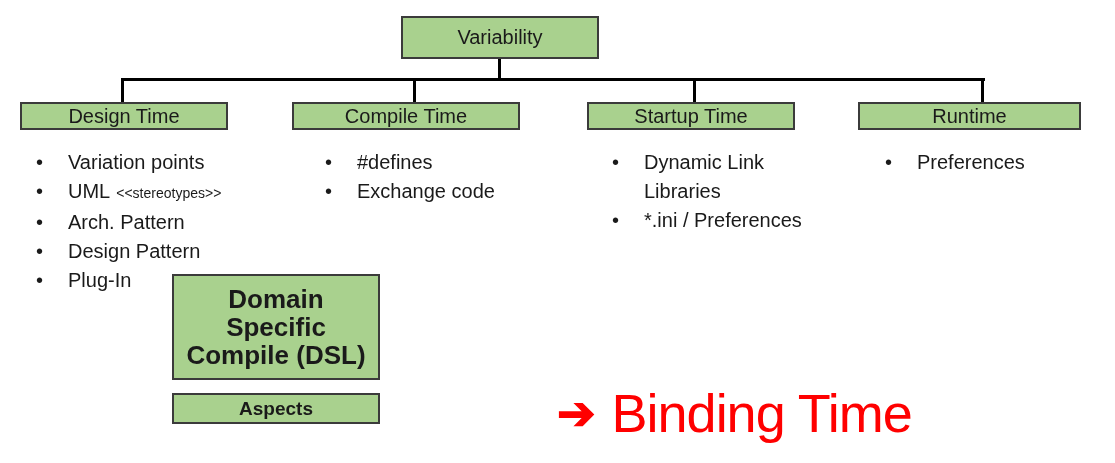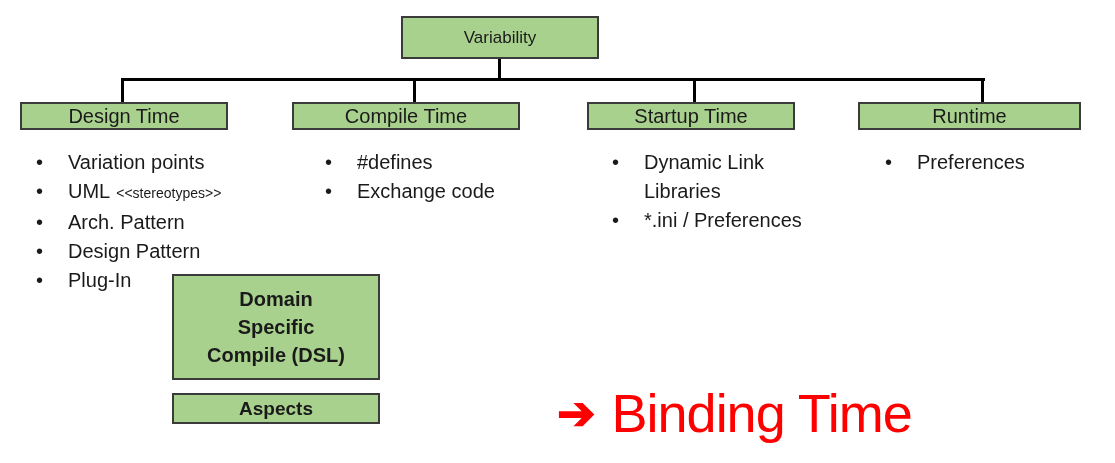--- a/index.html
+++ b/index.html
@@ -13,28 +13,28 @@
   }
   
   .gbox{
     position:absolute;
     background:#A9D18E;
     border:2px solid #3B3B3B;
     box-sizing:border-box;
     display:flex;align-items:center;justify-content:center;
     text-align:center;
   }
-  .root-box{left:401px;top:16px;width:198px;height:43px;font-size:17px;}
+  .root-box{left:401px;top:16px;width:198px;height:43px;font-size:20px;}
   .hdr{font-weight:normal;font-size:20px;height:28px;top:102px;}
   .hdr-design {left:20px;  width:208px;}
   .hdr-compile{left:292px; width:228px;}
   .hdr-startup{left:587px; width:208px;}
   .hdr-runtime{left:858px; width:223px;}
   .dsl-box{left:172px;top:274px;width:208px;height:106px;
-           font-weight:bold;font-size:20px;line-height:28px;
+           font-weight:bold;font-size:26px;line-height:28px;
            flex-direction:column;}
   .aspects-box{left:172px;top:393px;width:208px;height:31px;
            font-weight:bold;font-size:19px;}
   
   .line{position:absolute;background:#000000;}
   .stem-top{left:498px;top:59px;width:3px;height:21px;}
   .h-line{left:121px;top:78px;width:864px;height:3px;}
   .drop{top:78px;width:3px;height:26px;}
   .drop-1{left:121px;} .drop-2{left:413px;} .drop-3{left:693px;} .drop-4{left:981px;}
   

